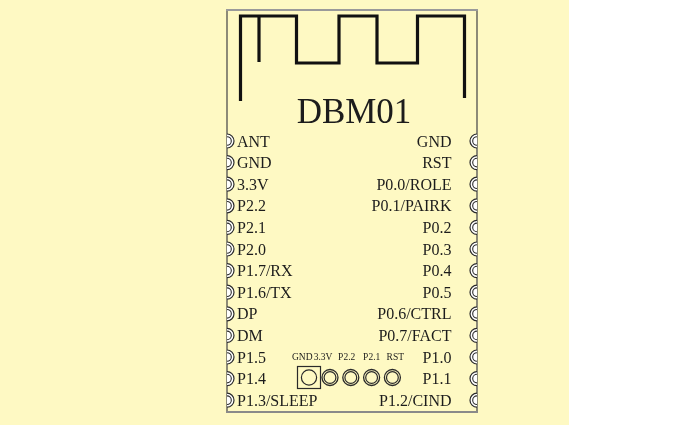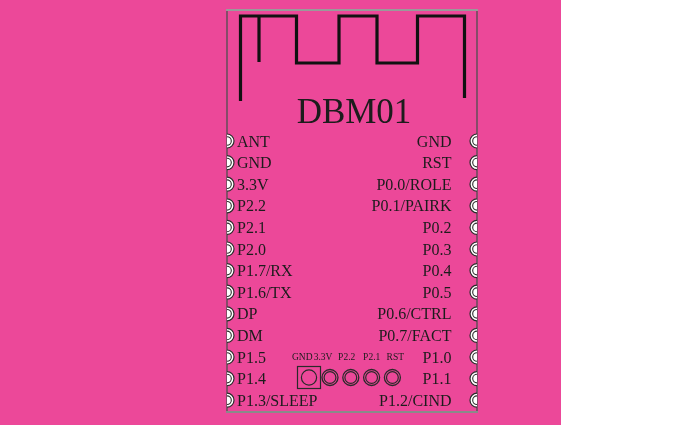--- a/index.html
+++ b/index.html
@@ -5,22 +5,23 @@
   html, body {
     margin: 0;
     padding: 0;
     background: #ffffff;
     font-family: "Liberation Serif", "DejaVu Serif", serif;
   }
   #canvas {
     position: relative;
     width: 561px;
     height: 425px;
-    background: #ec4899;
+    background: #fef9c3;
     overflow: hidden;
+    padding-left: 8px;
   }
   #diagram-svg {
     position: absolute;
     left: 0;
     top: 0;
     width: 700px;
     height: 425px;
   }
   .title-text {
     font-family: "Liberation Serif", "DejaVu Serif", serif;

